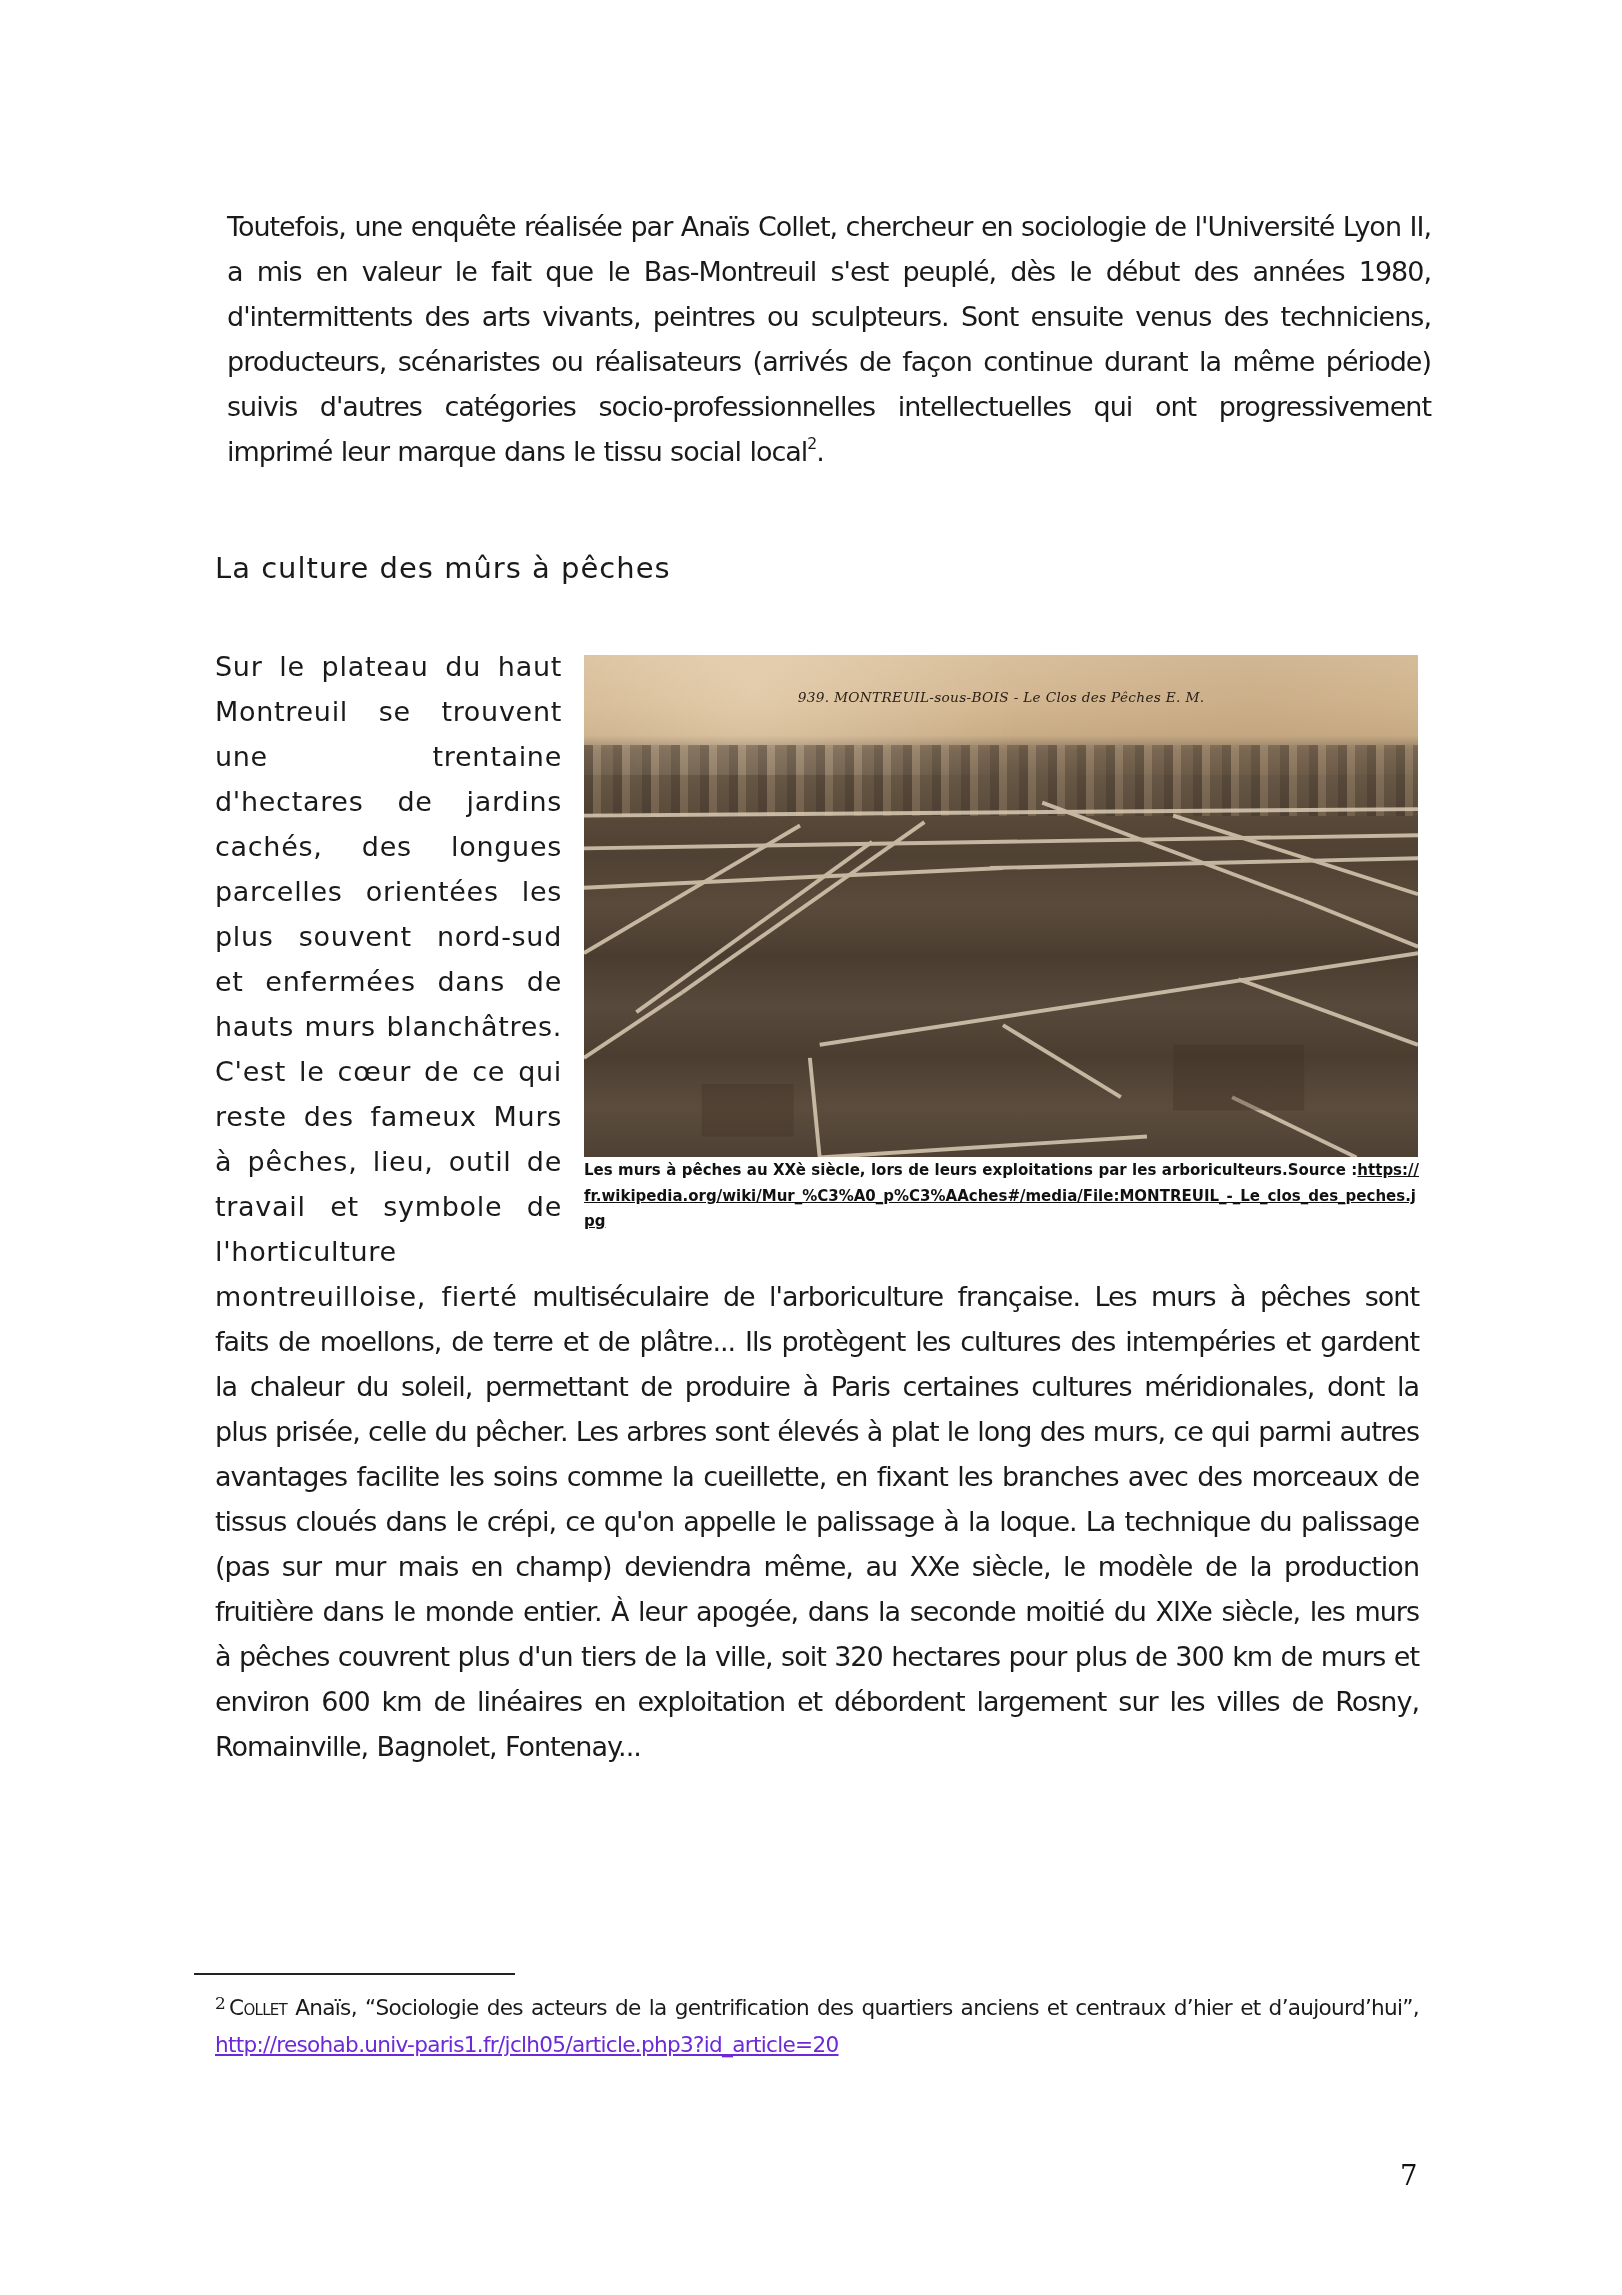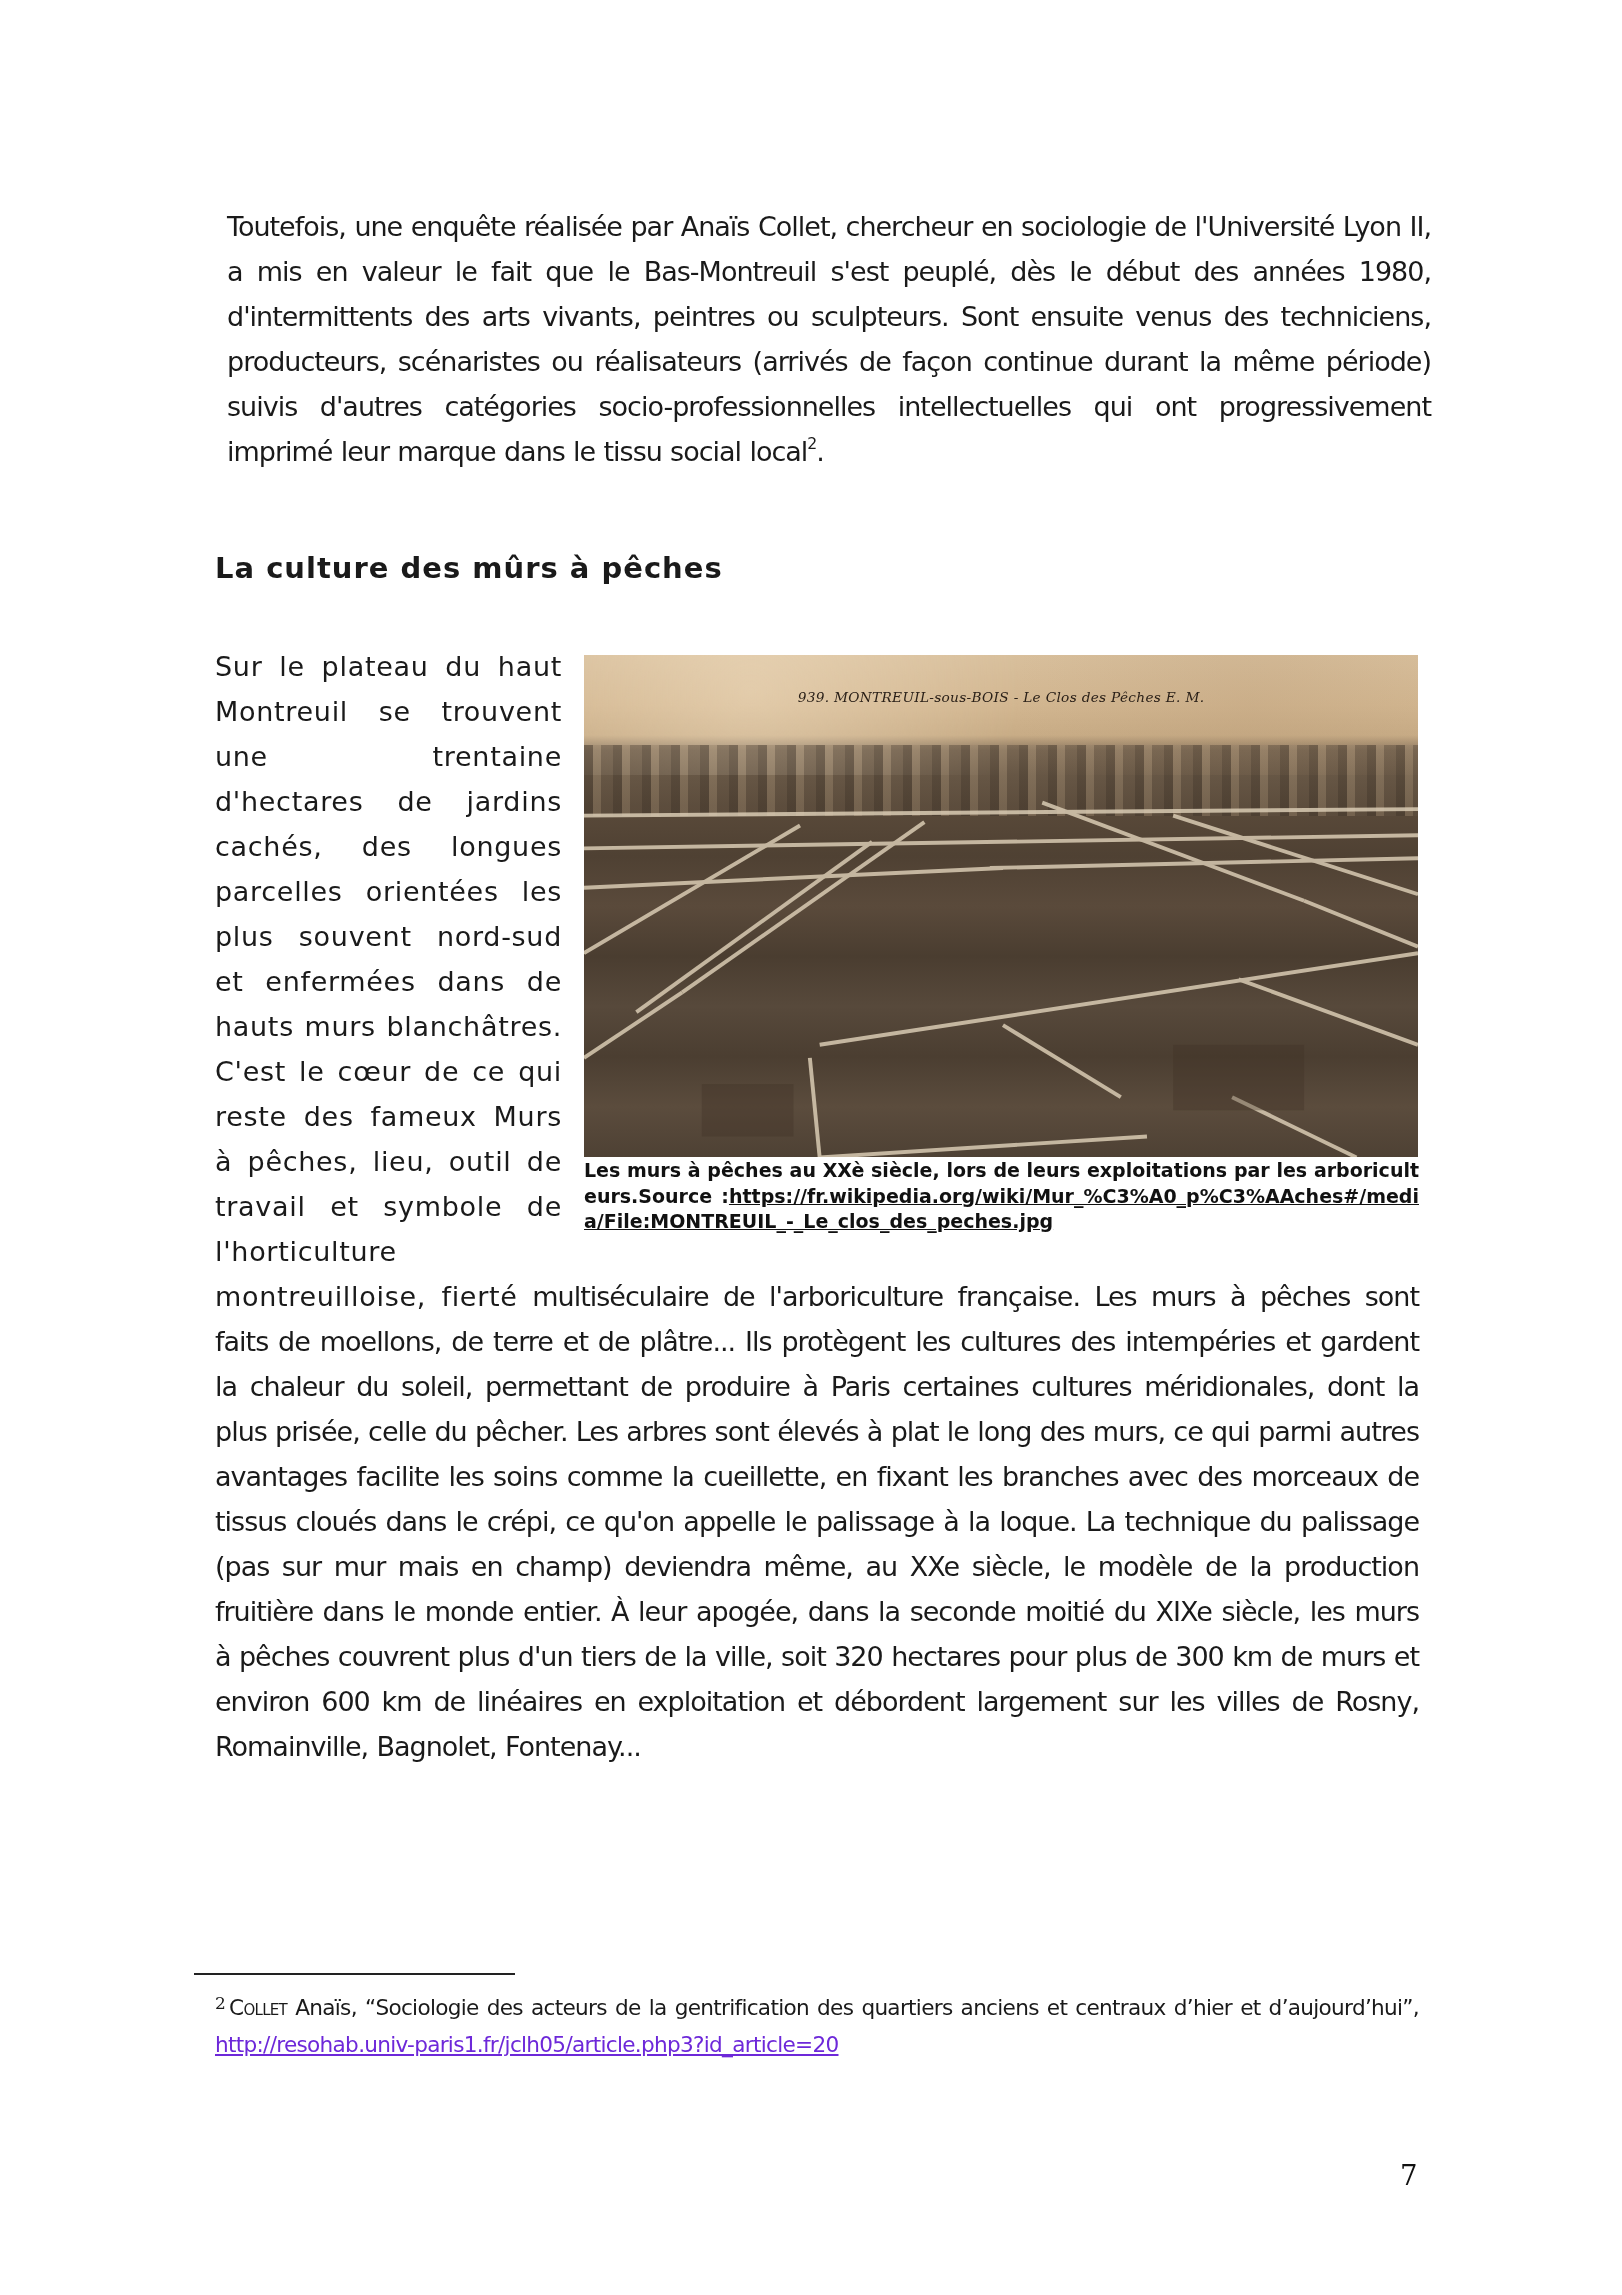--- a/index.html
+++ b/index.html
@@ -36,21 +36,21 @@
     #para1 {
       top: 192px;
     }
     #section-heading {
       position: absolute;
       left: 215px;
       top: 551px;
       font-family: "DejaVu Sans", sans-serif;
       font-size: 29px;
       letter-spacing: 1px;
-      font-weight: bold;
+      font-weight: normal;
       margin: 0;
       color: #1a1a1a;
     }
     #para2-wrap {
       position: absolute;
       left: 215px;
       top: 644px;
       width: 1204px;
       font-family: "DejaVu Sans", sans-serif;
       font-size: 27px;
@@ -126,21 +126,21 @@
       text-align: center;
       font-family: "DejaVu Serif", serif;
       font-style: italic;
       font-size: 13.7px;
       color: #2a2018;
       letter-spacing: 0.3px;
     }
     .caption {
       font-family: "DejaVu Sans", sans-serif;
       font-weight: bold;
-      font-size: 19px;
+      font-size: 15px;
       line-height: 25.5px;
       text-align: justify;
       letter-spacing: 0px;
       margin-top: 1.3px;
       color: #111;
       word-break: break-all;
     }
     .caption a {
       color: #111;
       text-decoration: underline;

